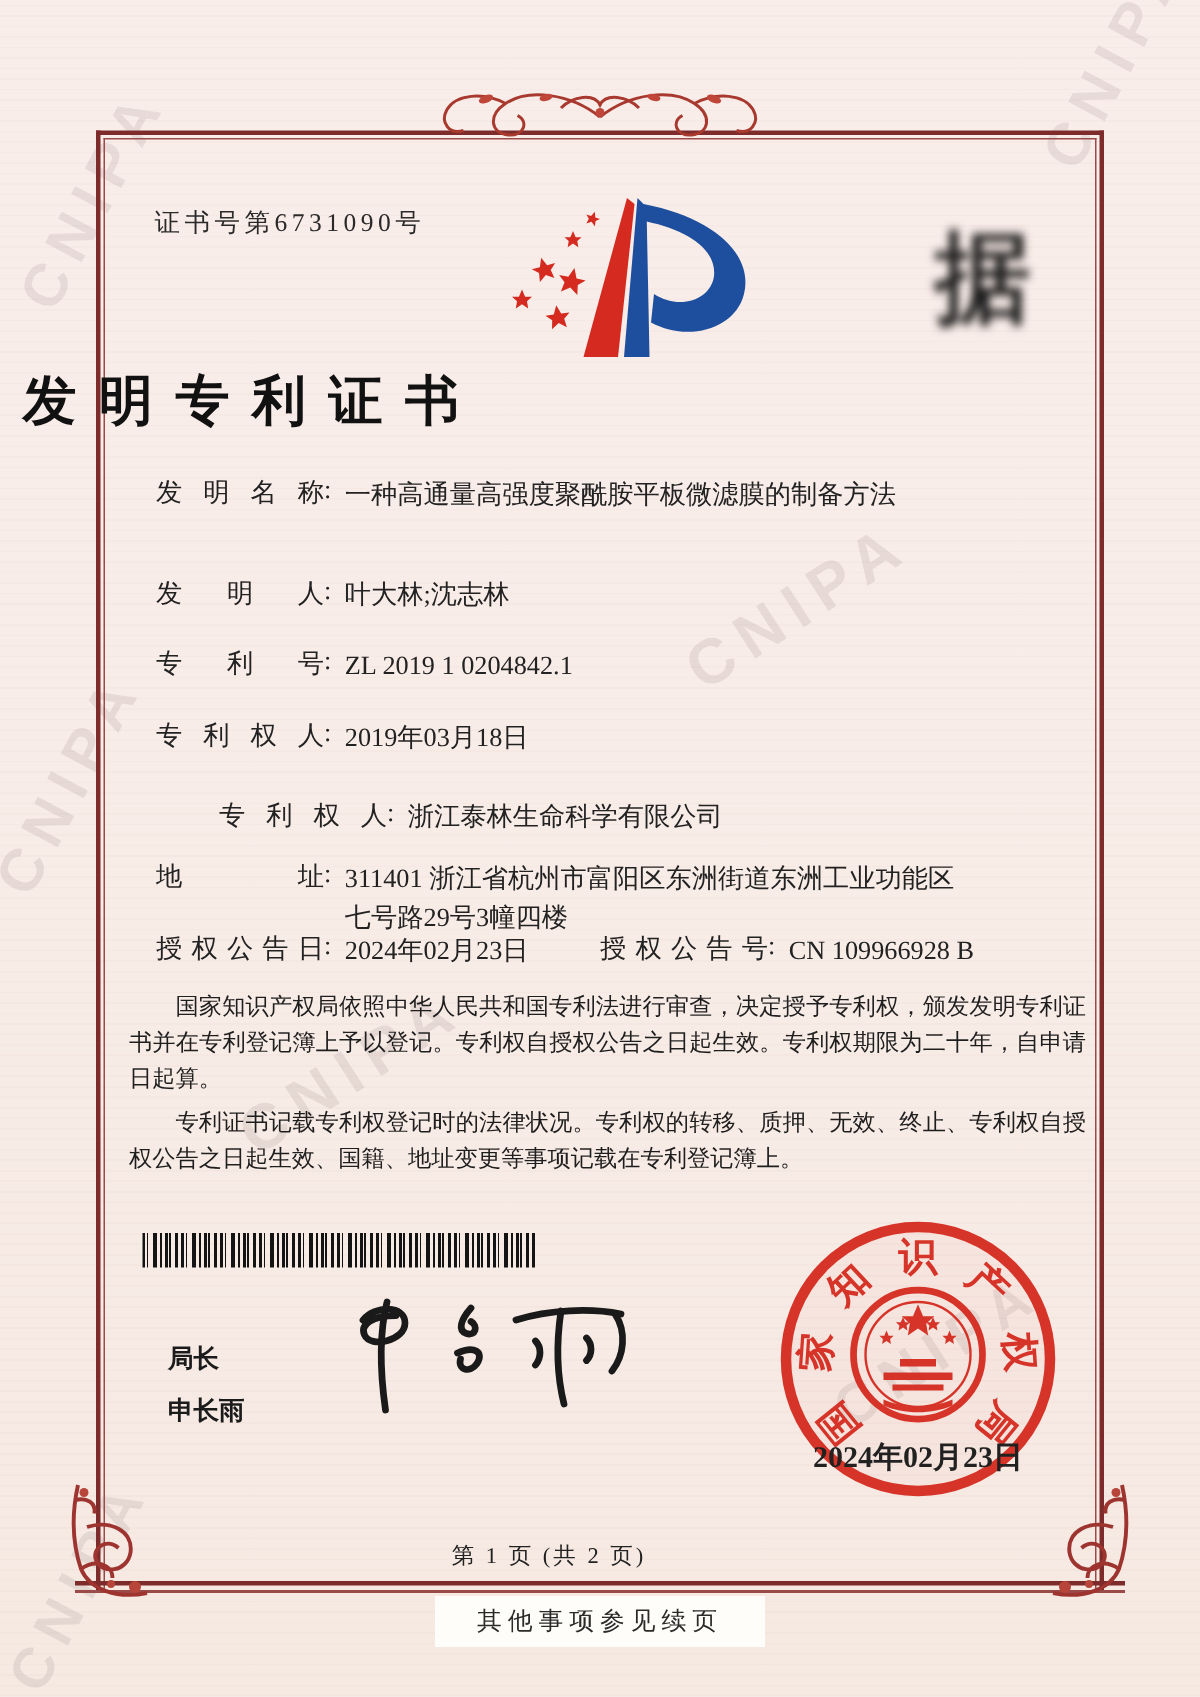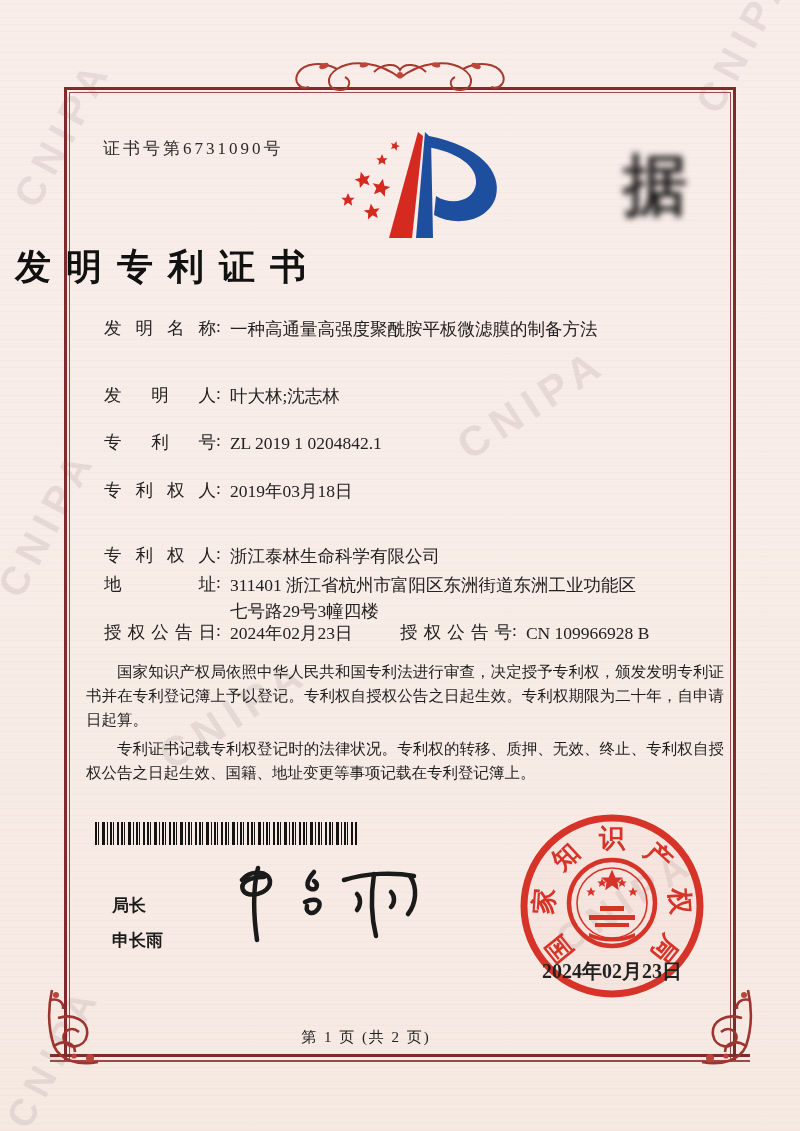--- a/index.html
+++ b/index.html
@@ -179,21 +179,21 @@
   </div>
   <div class="field-row" style="top:383px;">
     <span class="flabel">发明人</span><span class="colon">:</span><span class="fvalue">叶大林;沈志林</span>
   </div>
   <div class="field-row" style="top:430px;">
     <span class="flabel">专利号</span><span class="colon">:</span><span class="fvalue">ZL 2019 1 0204842.1</span>
   </div>
   <div class="field-row" style="top:478px;">
     <span class="flabel">专利权人</span><span class="colon">:</span><span class="fvalue">2019年03月18日</span>
   </div>
-  <div class="field-row" style="top:543px;">
+  <div class="field-row" style="top:531px;margin-left:42px;">
     <span class="flabel">专利权人</span><span class="colon">:</span><span class="fvalue">浙江泰林生命科学有限公司</span>
   </div>
   <div class="field-row" style="top:572px;">
     <span class="flabel">地址</span><span class="colon">:</span><span class="fvalue"><span>311401 浙江省杭州市富阳区东洲街道东洲工业功能区</span><br><span>七号路29号3幢四楼</span></span>
   </div>
   <div class="field-row" style="top:620px;">
     <span class="flabel">授权公告日</span><span class="colon">:</span><span class="fvalue">2024年02月23日</span>
     <span class="grant-right">
       <span class="flabel">授权公告号</span><span class="colon">:</span><span class="fvalue">CN 109966928 B</span>
     </span>
@@ -252,14 +252,15 @@
           <rect x="72" y="104" width="46" height="5"></rect>
           <rect x="78" y="112" width="34" height="4"></rect>
           <path d="M72,122 C85,128 105,128 118,122 L118,126 C105,132 85,132 72,126 Z"></path>
         </g>
       </g>
       <text x="95" y="167" fill="#151515" font-family="'Liberation Serif','DejaVu Serif',serif" font-weight="600" font-size="20" text-anchor="middle">2024年02月23日</text>
     </g>
   </svg>
 
   <div class="page-num">第 1 页 (共 2 页)</div>
+  <div class="continuation">其他事项参见续页</div>
 
 </div>
 
 </body></html>

